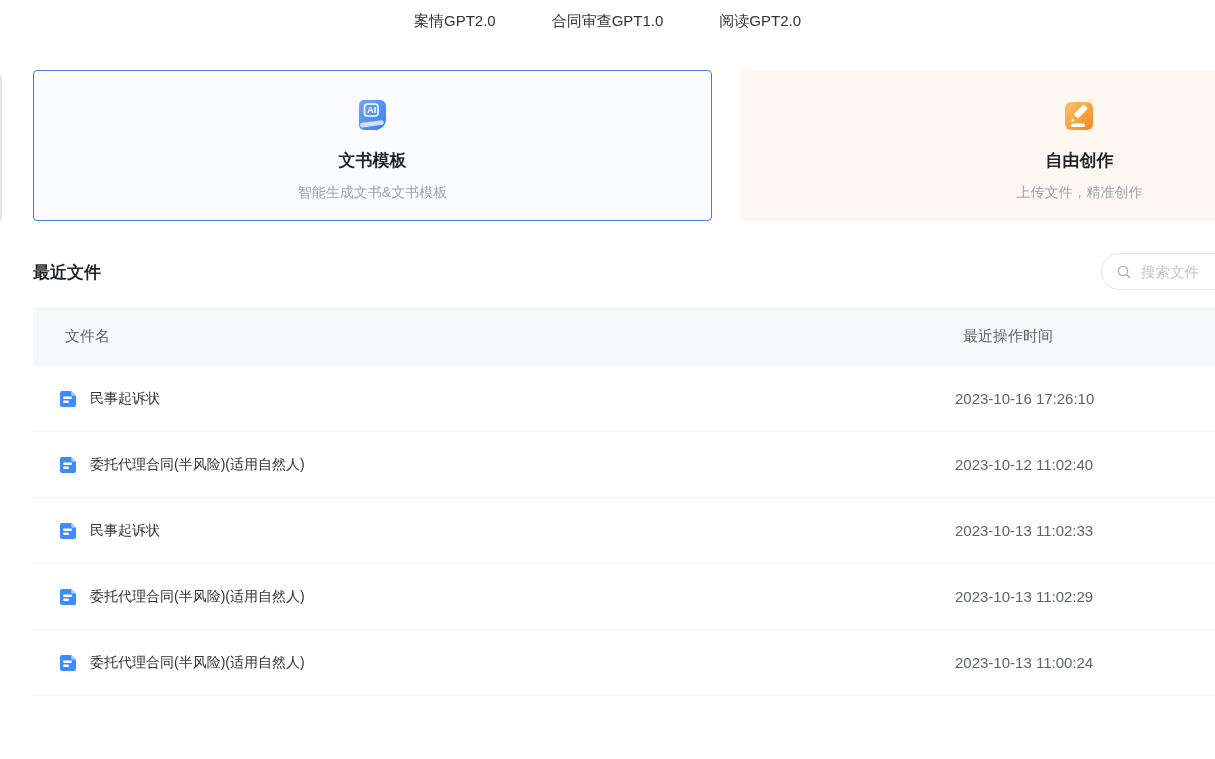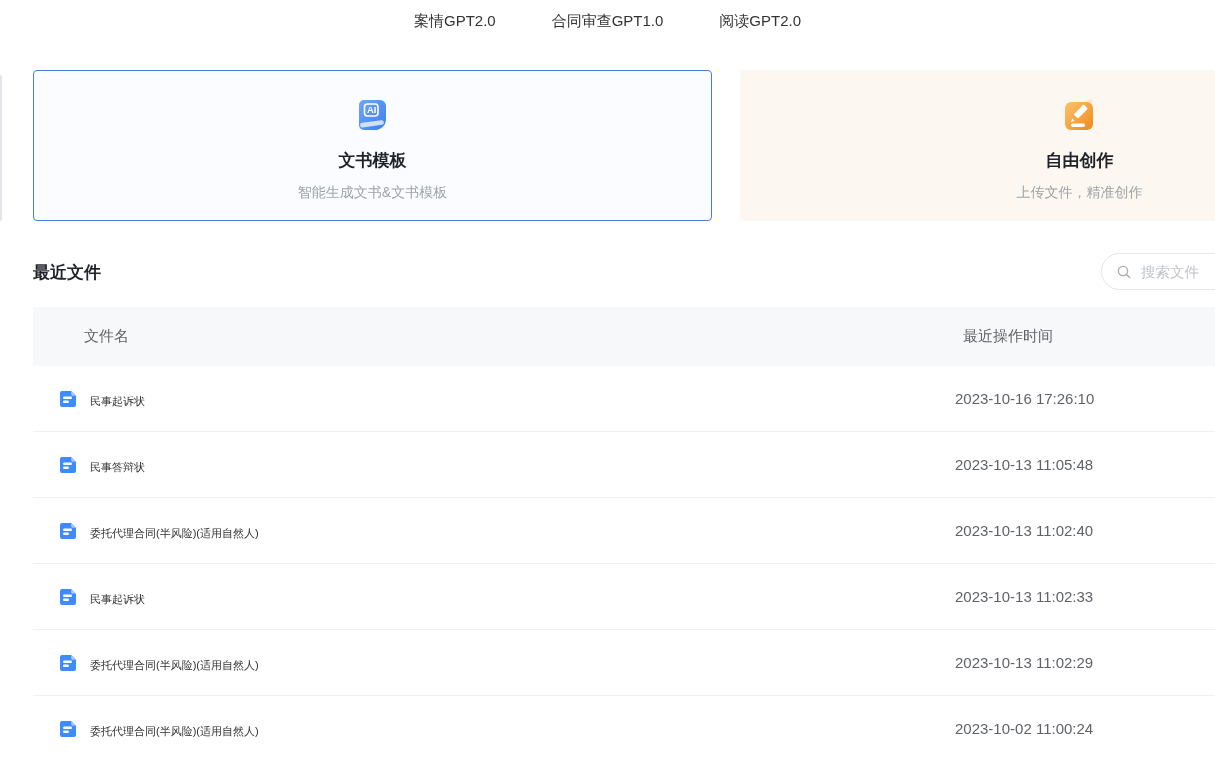--- a/index.html
+++ b/index.html
@@ -64,27 +64,27 @@
     font-family:inherit;
   }
   .search-pill input::placeholder{color:#BFC3C9;}
 
   
   .table{margin:16px 0 0 33px;width:1182px;}
   .thead{
     height:59px;background:#F7F8FA;display:flex;align-items:center;
     font-size:15px;color:var(--text-gray);position:relative;
   }
-  .th-name{margin-left:51px;font-family:Liberation Serif, serif;}
+  .th-name{margin-left:32px;font-family:Liberation Serif, serif;}
   .th-time{position:absolute;left:930px;}
   .trow{
     height:66px;display:flex;align-items:center;position:relative;
     border-bottom:1px solid #F0F1F3;background:#fff;cursor:pointer;
   }
-  .cell-name{display:flex;align-items:flex-end;margin-left:25px;font-size:11px;color:var(--text-body);}
+  .cell-name{display:flex;align-items:center;margin-left:25px;font-size:14px;color:var(--text-body);}
   .file-icon{width:20px;height:20px;margin-right:12px;display:flex;flex:none;}
   .cell-time{position:absolute;left:922px;font-size:15px;color:var(--text-gray);}
 </style>
 </head>
 <body>
 
 <div class="tabbar">
   <div class="tabs">
 
       <div class="tab">
@@ -174,48 +174,34 @@
               <path d="M13.2 2 L18 6.8 h-3.3 a1.5 1.5 0 0 1 -1.5 -1.5 z" fill="#A9CBFF"></path>
               <rect x="5" y="7.5" width="9" height="2.4" rx="1.2" fill="#fff"></rect>
               <rect x="5" y="11.6" width="6" height="2.4" rx="1.2" fill="#fff"></rect>
             </svg>
           </span>
           <span class="file-name">民事起诉状</span>
         </div>
         <div class="cell cell-time">2023-10-16 17:26:10</div>
       </div>
 
-      <div class="trow">
-        <div class="cell cell-name">
-          <span class="file-icon">
-            <svg width="20" height="20" viewBox="0 0 20 20">
-              <path d="M4 2 h9.2 L18 6.8 V16 a2 2 0 0 1 -2 2 H4 a2 2 0 0 1 -2 -2 V4 a2 2 0 0 1 2 -2 z" fill="#3D8BFF"></path>
-              <path d="M13.2 2 L18 6.8 h-3.3 a1.5 1.5 0 0 1 -1.5 -1.5 z" fill="#A9CBFF"></path>
-              <rect x="5" y="7.5" width="9" height="2.4" rx="1.2" fill="#fff"></rect>
-              <rect x="5" y="11.6" width="6" height="2.4" rx="1.2" fill="#fff"></rect>
-            </svg>
-          </span>
-          <span class="file-name">民事答辩状</span>
-        </div>
-        <div class="cell cell-time">2023-10-13 11:05:48</div>
-      </div>
 
       <div class="trow">
         <div class="cell cell-name">
           <span class="file-icon">
             <svg width="20" height="20" viewBox="0 0 20 20">
               <path d="M4 2 h9.2 L18 6.8 V16 a2 2 0 0 1 -2 2 H4 a2 2 0 0 1 -2 -2 V4 a2 2 0 0 1 2 -2 z" fill="#3D8BFF"></path>
               <path d="M13.2 2 L18 6.8 h-3.3 a1.5 1.5 0 0 1 -1.5 -1.5 z" fill="#A9CBFF"></path>
               <rect x="5" y="7.5" width="9" height="2.4" rx="1.2" fill="#fff"></rect>
               <rect x="5" y="11.6" width="6" height="2.4" rx="1.2" fill="#fff"></rect>
             </svg>
           </span>
           <span class="file-name">委托代理合同(半风险)(适用自然人)</span>
         </div>
-        <div class="cell cell-time">2023-10-13 11:02:40</div>
+        <div class="cell cell-time">2023-10-12 11:02:40</div>
       </div>
 
       <div class="trow">
         <div class="cell cell-name">
           <span class="file-icon">
             <svg width="20" height="20" viewBox="0 0 20 20">
               <path d="M4 2 h9.2 L18 6.8 V16 a2 2 0 0 1 -2 2 H4 a2 2 0 0 1 -2 -2 V4 a2 2 0 0 1 2 -2 z" fill="#3D8BFF"></path>
               <path d="M13.2 2 L18 6.8 h-3.3 a1.5 1.5 0 0 1 -1.5 -1.5 z" fill="#A9CBFF"></path>
               <rect x="5" y="7.5" width="9" height="2.4" rx="1.2" fill="#fff"></rect>
               <rect x="5" y="11.6" width="6" height="2.4" rx="1.2" fill="#fff"></rect>
@@ -246,16 +232,16 @@
           <span class="file-icon">
             <svg width="20" height="20" viewBox="0 0 20 20">
               <path d="M4 2 h9.2 L18 6.8 V16 a2 2 0 0 1 -2 2 H4 a2 2 0 0 1 -2 -2 V4 a2 2 0 0 1 2 -2 z" fill="#3D8BFF"></path>
               <path d="M13.2 2 L18 6.8 h-3.3 a1.5 1.5 0 0 1 -1.5 -1.5 z" fill="#A9CBFF"></path>
               <rect x="5" y="7.5" width="9" height="2.4" rx="1.2" fill="#fff"></rect>
               <rect x="5" y="11.6" width="6" height="2.4" rx="1.2" fill="#fff"></rect>
             </svg>
           </span>
           <span class="file-name">委托代理合同(半风险)(适用自然人)</span>
         </div>
-        <div class="cell cell-time">2023-10-02 11:00:24</div>
+        <div class="cell cell-time">2023-10-13 11:00:24</div>
       </div>
     </div>
 </div>
 
 </body></html>

